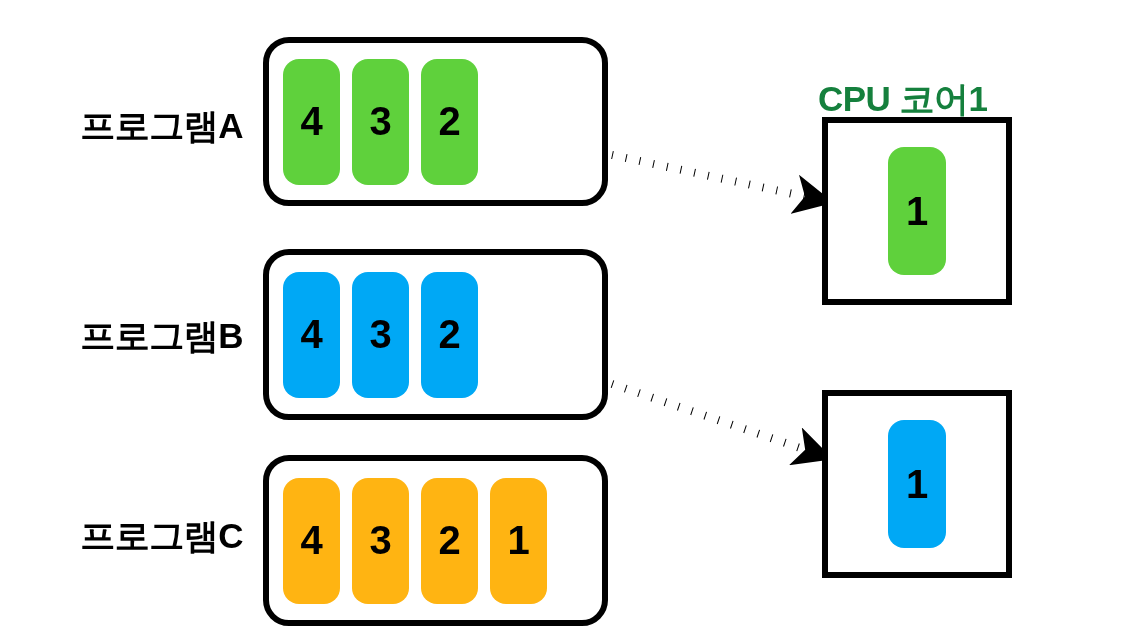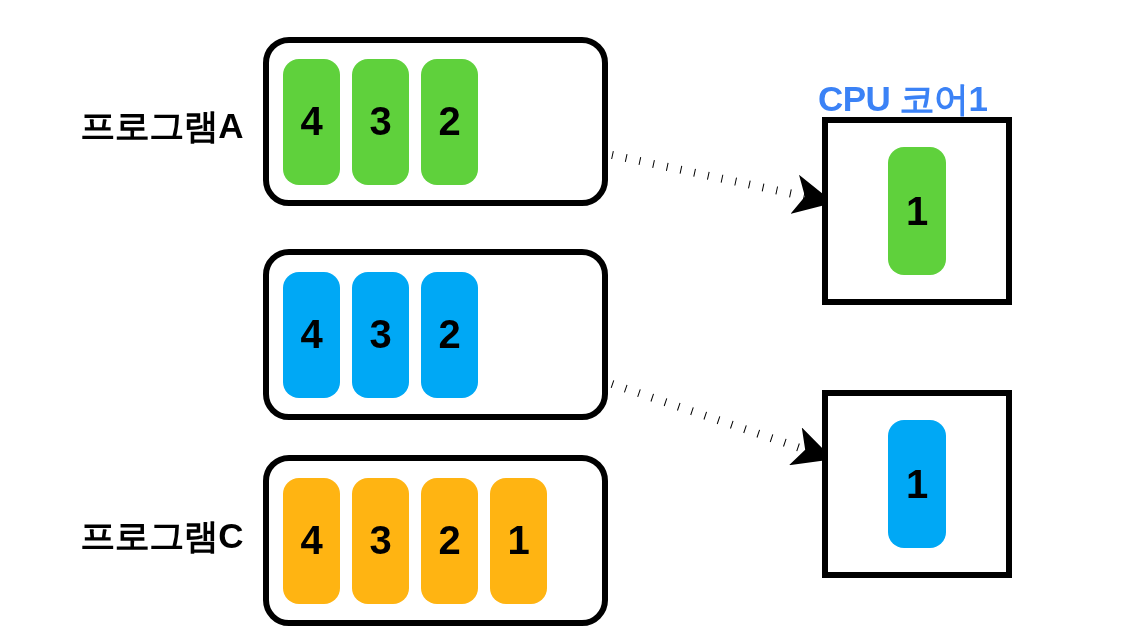--- a/index.html
+++ b/index.html
@@ -60,21 +60,21 @@
   .slot.empty {
     background: transparent;
   }
 
   
   .core-title {
     position: absolute;
     left: 818px;
     font-size: 35px;
     font-weight: 700;
-    color: #3b82f6;
+    color: #15803d;
     letter-spacing: -0.5px;
     white-space: nowrap;
   }
   .core-box {
     position: absolute;
     left: 822px;
     width: 190px;
     height: 188px;
     box-sizing: border-box;
     border: 6px solid #000000;
@@ -115,20 +115,21 @@
   </svg>
 
   <div class="prog-label" style="top:103px;">프로그램A</div>
   <div class="queue" style="top:37px; height:169px;">
     <div class="slot" style="background: rgb(95, 209, 60);">4</div>
     <div class="slot" style="background: rgb(95, 209, 60);">3</div>
     <div class="slot" style="background: rgb(95, 209, 60);">2</div>
     <div class="slot empty"></div>
   </div>
 
+  <div class="prog-label" style="top:313px;">프로그램B</div>
   <div class="queue" style="top:249px; height:171px;">
     <div class="slot" style="background: rgb(0, 168, 245);">4</div>
     <div class="slot" style="background: rgb(0, 168, 245);">3</div>
     <div class="slot" style="background: rgb(0, 168, 245);">2</div>
     <div class="slot empty"></div>
   </div>
 
   <div class="prog-label" style="top:513px;margin-left:24px;">프로그램C</div>
   <div class="queue" style="top:455px; height:171px;">
     <div class="slot" style="background: rgb(255, 180, 18);">4</div>

